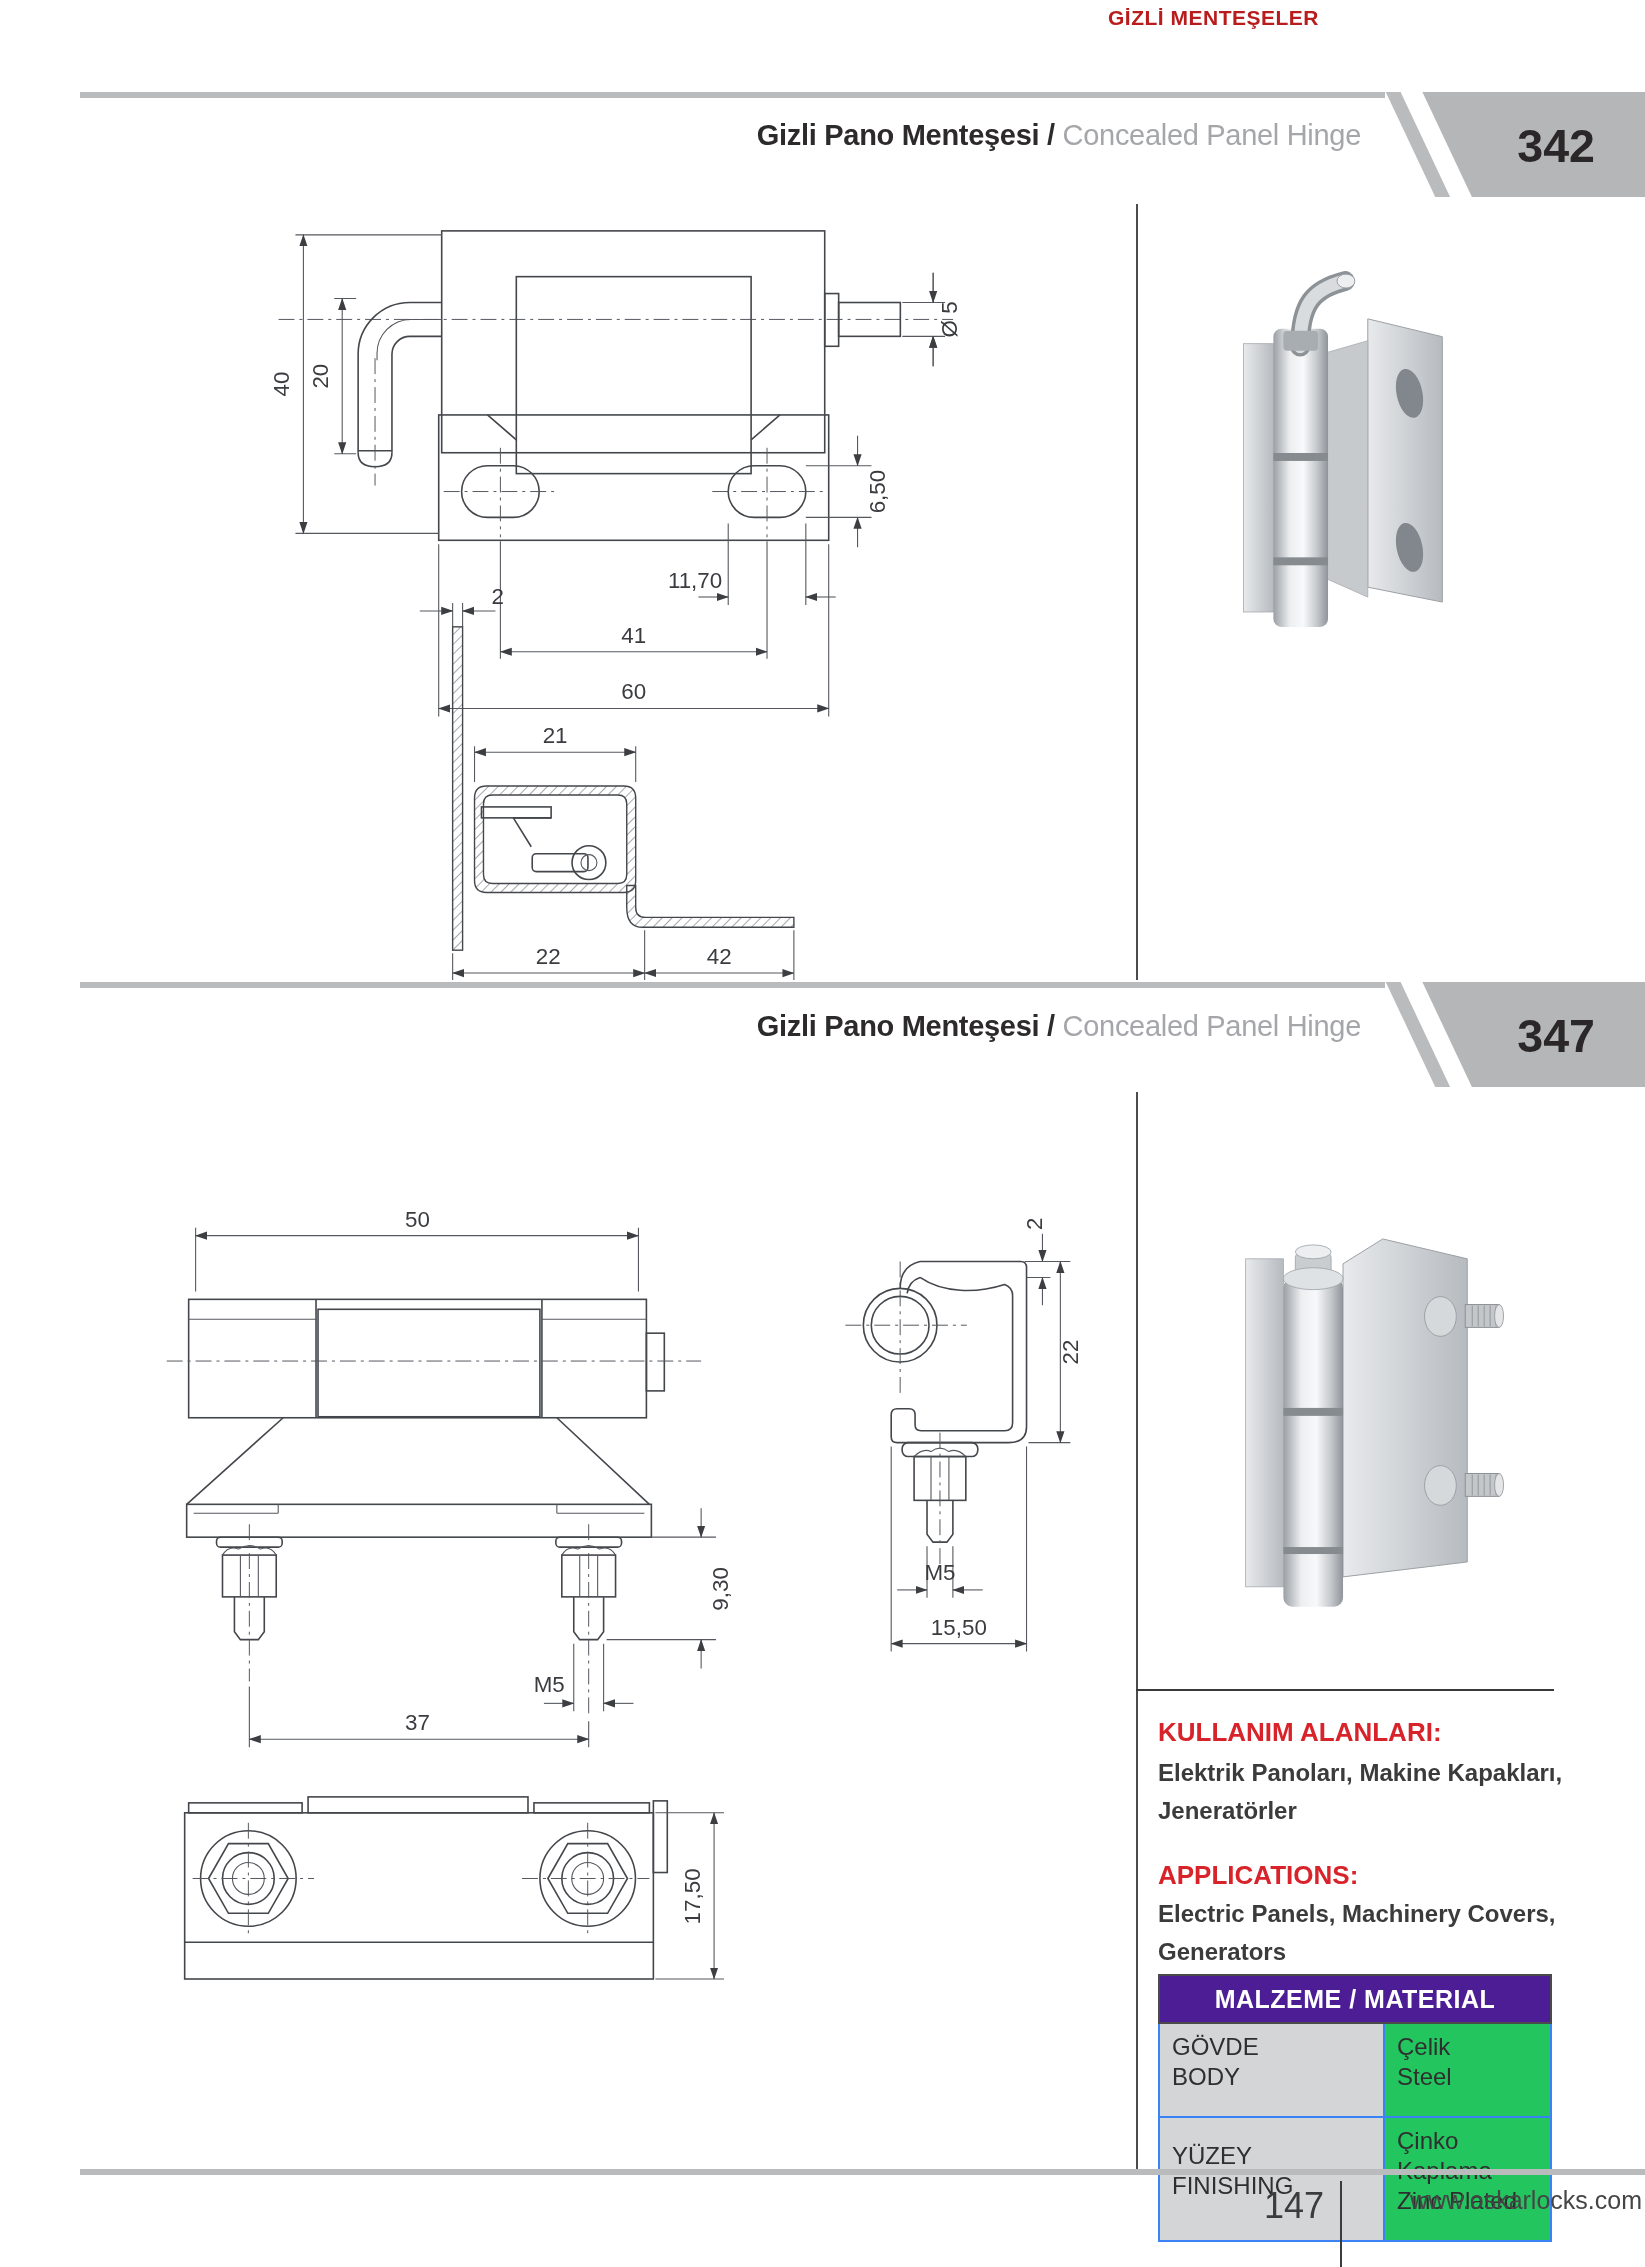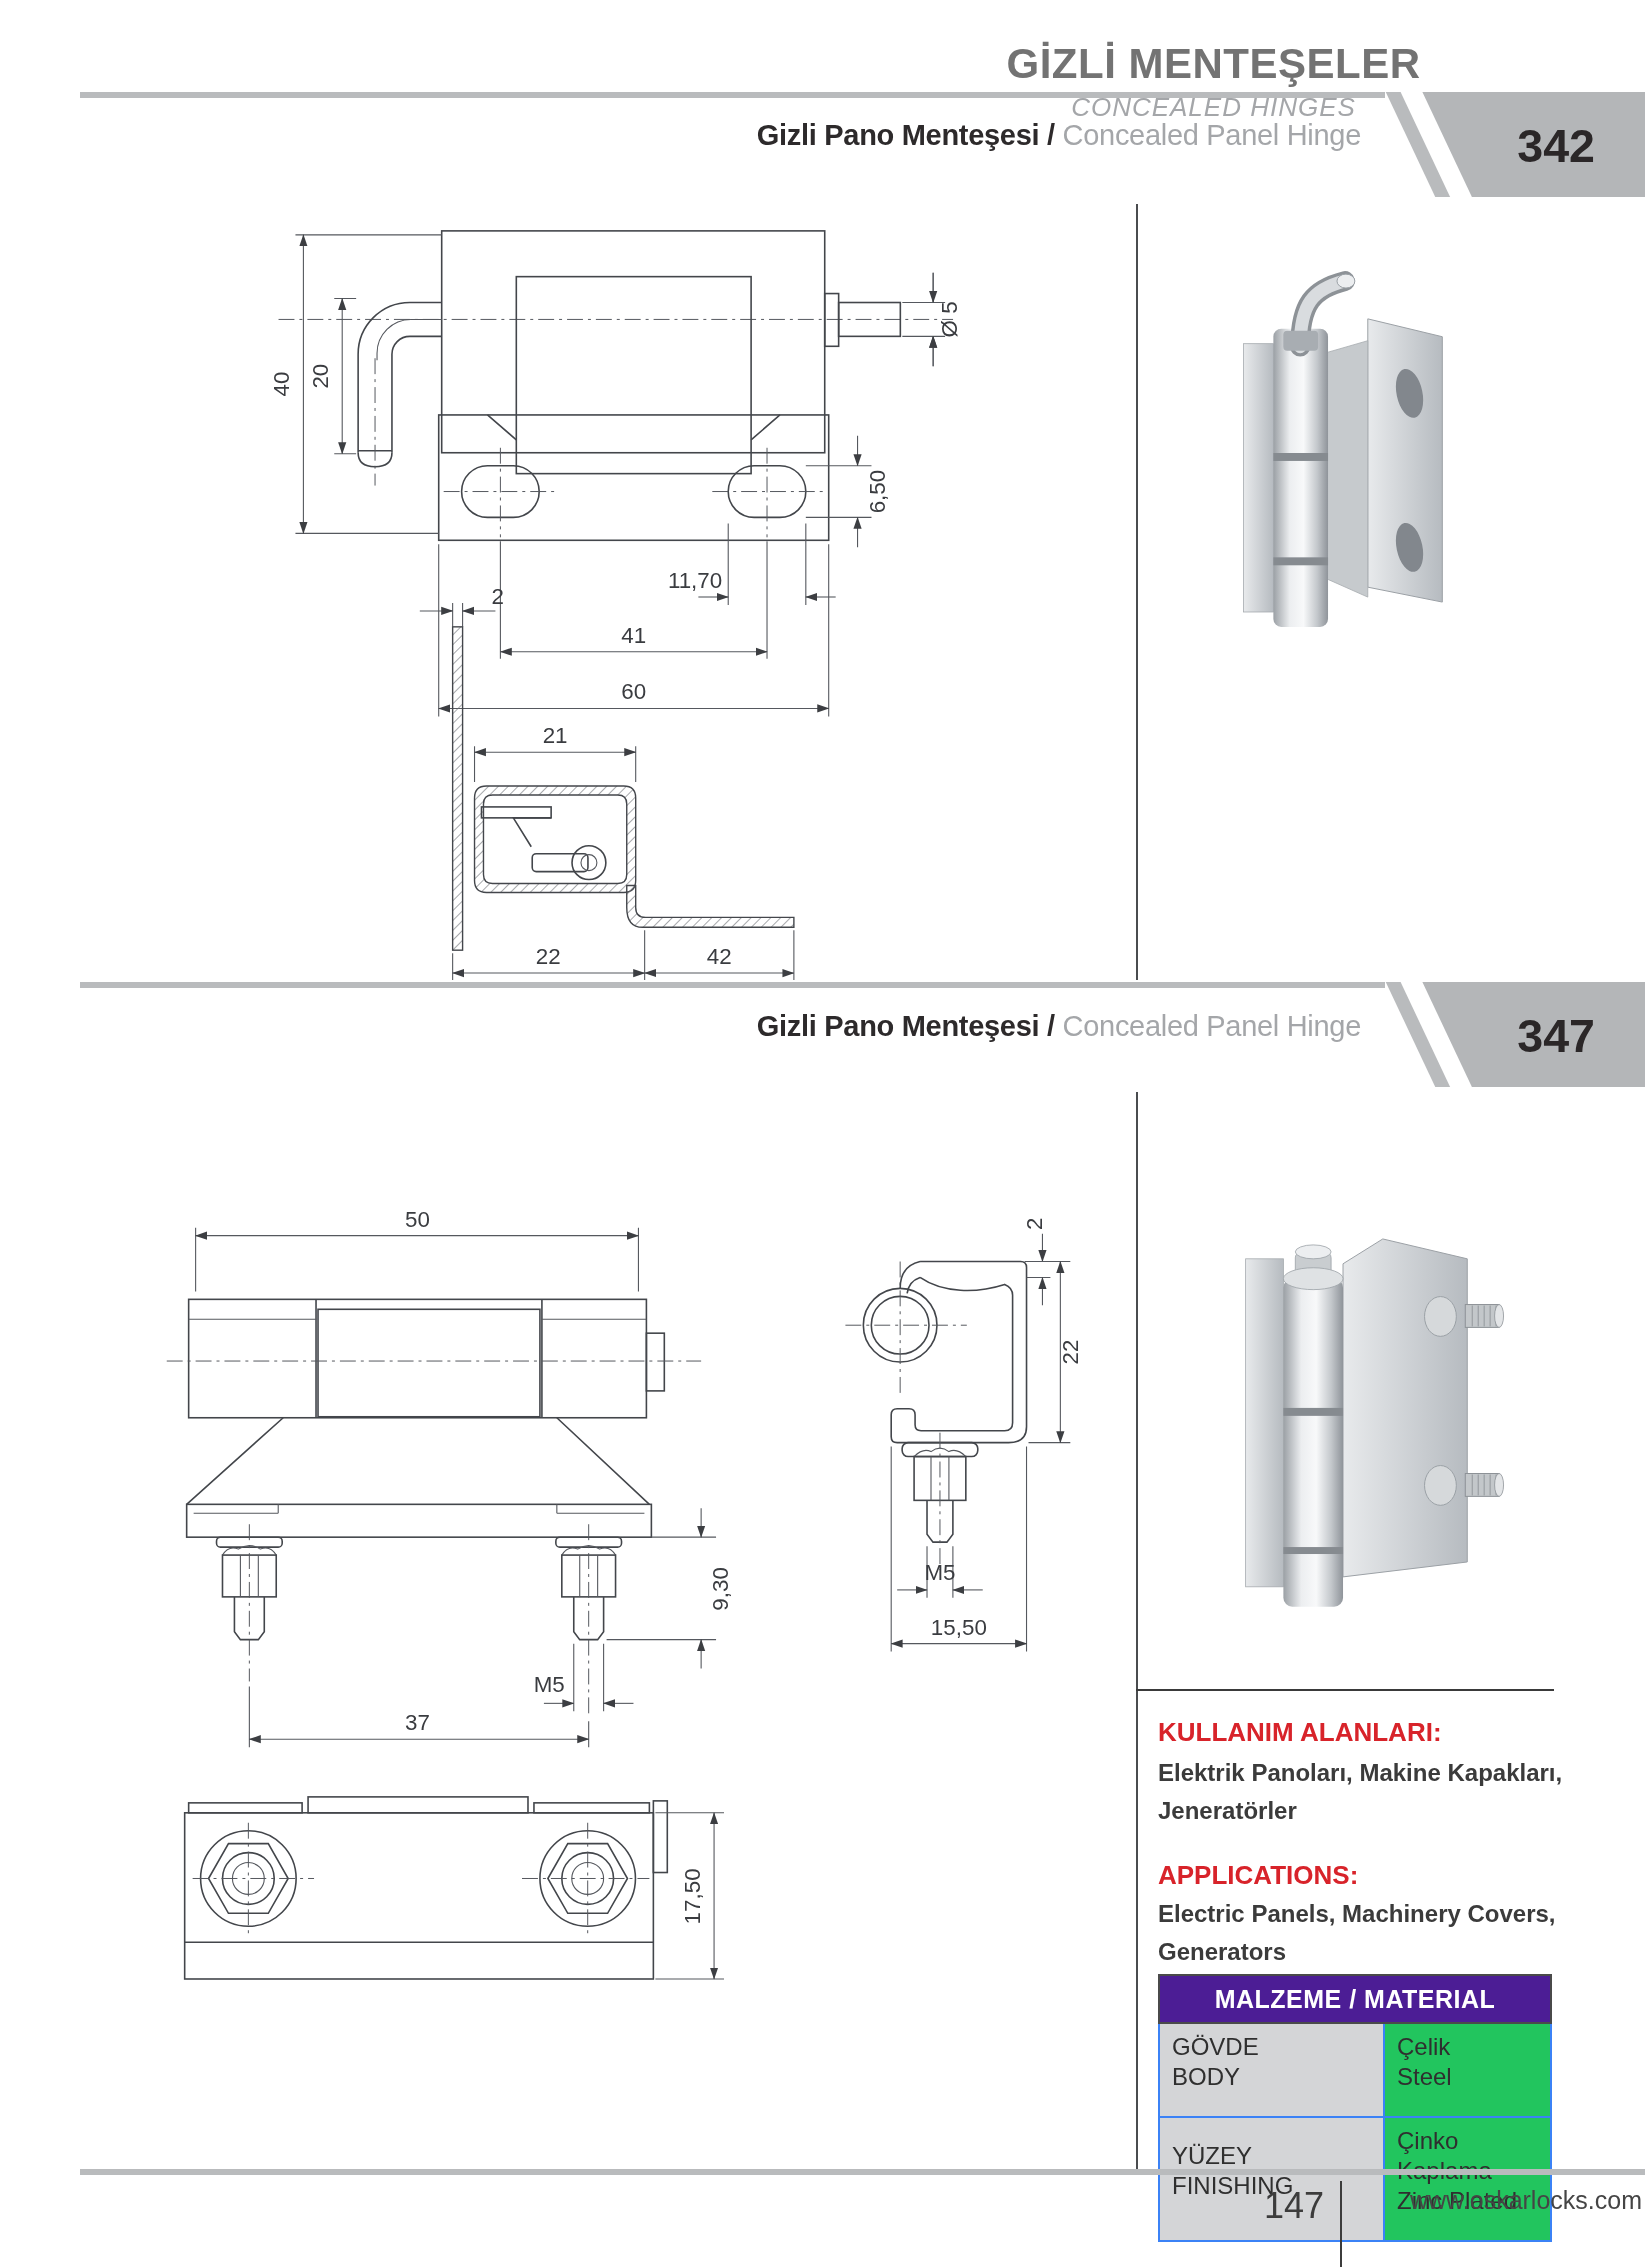--- a/index.html
+++ b/index.html
@@ -1,21 +1,21 @@
 <!DOCTYPE html>
 <html><head>
 <meta charset="utf-8">
 <style>
   html,body{margin:0;padding:0;background:#ffffff;}
   #page{position:relative;width:1646px;height:2268px;background:#ffffff;overflow:hidden;
         font-family:"Liberation Sans",sans-serif;color:#231f20;}
   .abs{position:absolute;}
   
   .hdr{left:915px;top:6px;width:597px;text-align:center;}
-  .hdr-tr{font-weight:700;font-size:42px;letter-spacing:0.5px;color:#737373;margin-top:34px;}
+  .hdr-tr{font-weight:700;font-size:21px;letter-spacing:0.5px;color:#b91c1c;}
   .hdr-en{font-style:italic;font-size:26px;color:#a4a6a9;margin-top:4px;letter-spacing:1px;}
   
   .rule{background:#b9bbbd;height:6px;}
   .section-title{right:285px;white-space:nowrap;font-size:29px;letter-spacing:-0.3px;text-align:center;}
   .t-tr{color:#2d2a2b;font-weight:600;}
   .t-en{color:#a4a6a9;font-weight:500;}
   .badge-num{font-weight:700;font-size:47px;fill:#2b2728;}
   .vline{width:2px;background:#4a4c4f;}
   
   svg text{font-family:"Liberation Sans",sans-serif;font-size:22.5px;fill:#3a3c40;}
@@ -38,21 +38,20 @@
   .foot-num{font-size:36px;color:#3c3c3c;text-align:right;}
   .foot-url{font-size:25px;color:#454545;}
 </style>
 </head>
 <body>
 
 <div id="page">
 
   <div class="abs hdr">
     <div class="hdr-tr">GİZLİ MENTEŞELER</div>
-    <div class="hdr-en">CONCEALED HINGES</div>
   </div>
 
   <div class="abs rule" style="left:80px;top:92px;width:1305px;"></div>
   <svg class="abs" style="left:1385px;top:92px;" width="261" height="105" viewBox="0 0 262 106">
     <polygon points="0,0 15,0 65,106 50,106" fill="#b9bbbd"></polygon>
     <polygon points="37,0 262,0 262,106 87,106" fill="#b4b6b8"></polygon>
     <text class="badge-num" x="172" y="71" text-anchor="middle">342</text>
   </svg>
   <div class="abs section-title" style="top:119px;">
     <span class="t-tr">Gizli Pano Menteşesi /</span>

